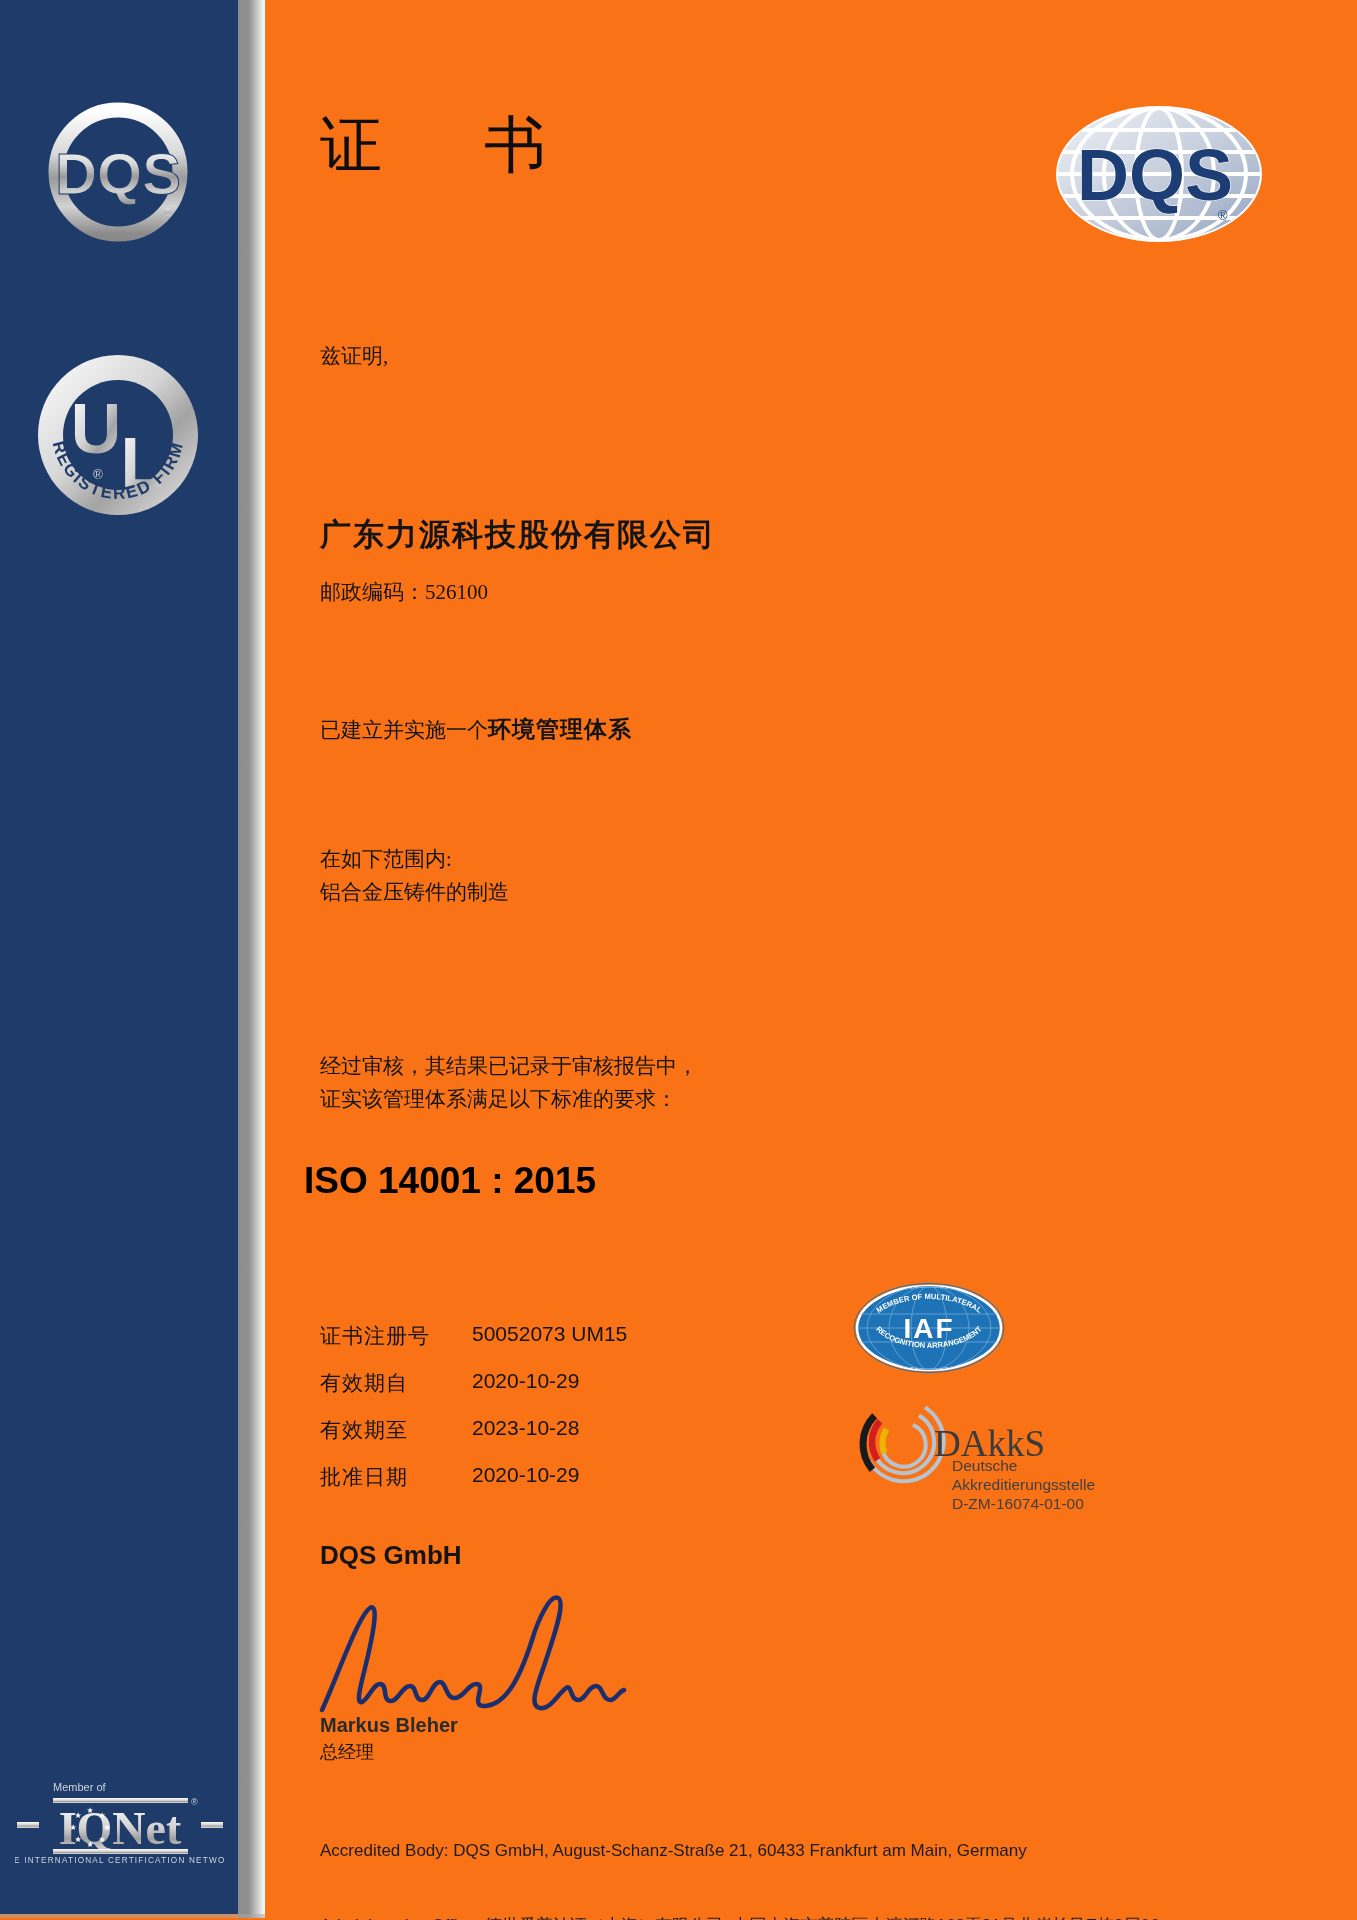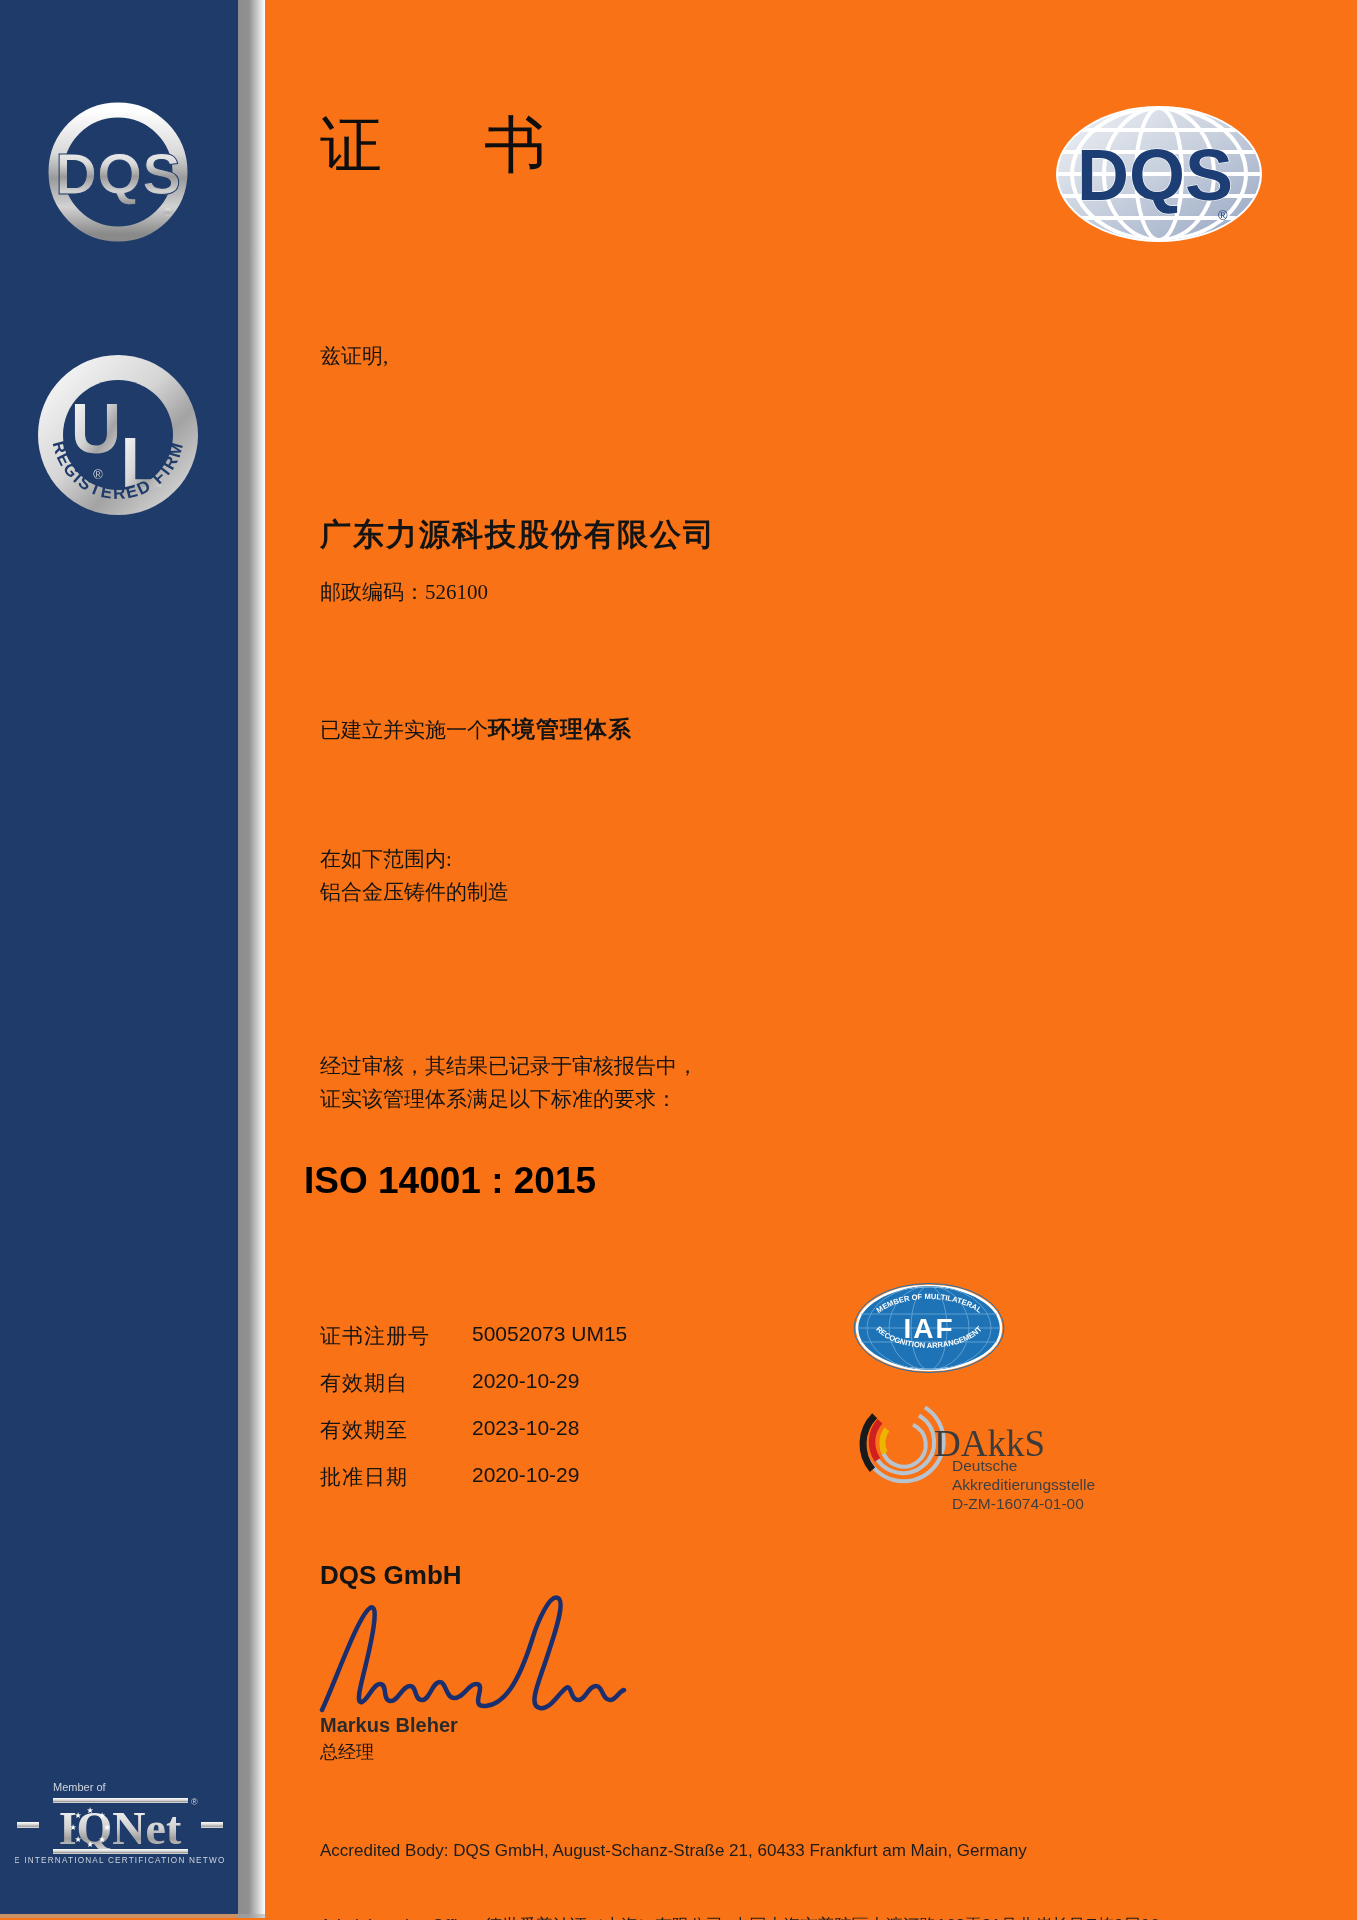--- a/index.html
+++ b/index.html
@@ -23,21 +23,21 @@
   #sysline b{font-size:23px;letter-spacing:1px;}
   #scope-intro{left:320px;top:845px;font-size:21px;}
   #scope{left:320px;top:878px;font-size:21px;}
   #audit1{left:320px;top:1052px;font-size:21px;}
   #audit2{left:320px;top:1085px;font-size:21px;}
   #iso{left:304px;top:1160px;font-size:37px;font-weight:700;color:#000;}
   #detail-table{left:320px;top:1322px;font-size:21px;}
   .drow{display:flex;margin-bottom:19px;}
   .dlabel{width:152px;letter-spacing:1px;}
   .dvalue{font-family:"Liberation Sans",sans-serif;}
-  #dqs-gmbh{left:320px;top:1540px;font-size:26px;font-weight:700;margin-top:20px;}
+  #dqs-gmbh{left:320px;top:1540px;font-size:26px;font-weight:700;}
   #signer-name{left:320px;top:1714px;font-size:20px;color:#2a2a2a;font-weight:bold;}
   #signer-title{left:320px;top:1740px;font-size:18px;}
   #footer{left:320px;top:1788px;width:1010px;font-size:17px;line-height:25px;color:#1c1c1c;white-space:pre-wrap;}
   #dakks-text{left:952px;top:1456px;font-size:15.5px;line-height:19px;color:#3f3f3f;font-family:"Liberation Sans",sans-serif;}
 </style>
 </head>
 <body>
 
 <div id="page">
 

